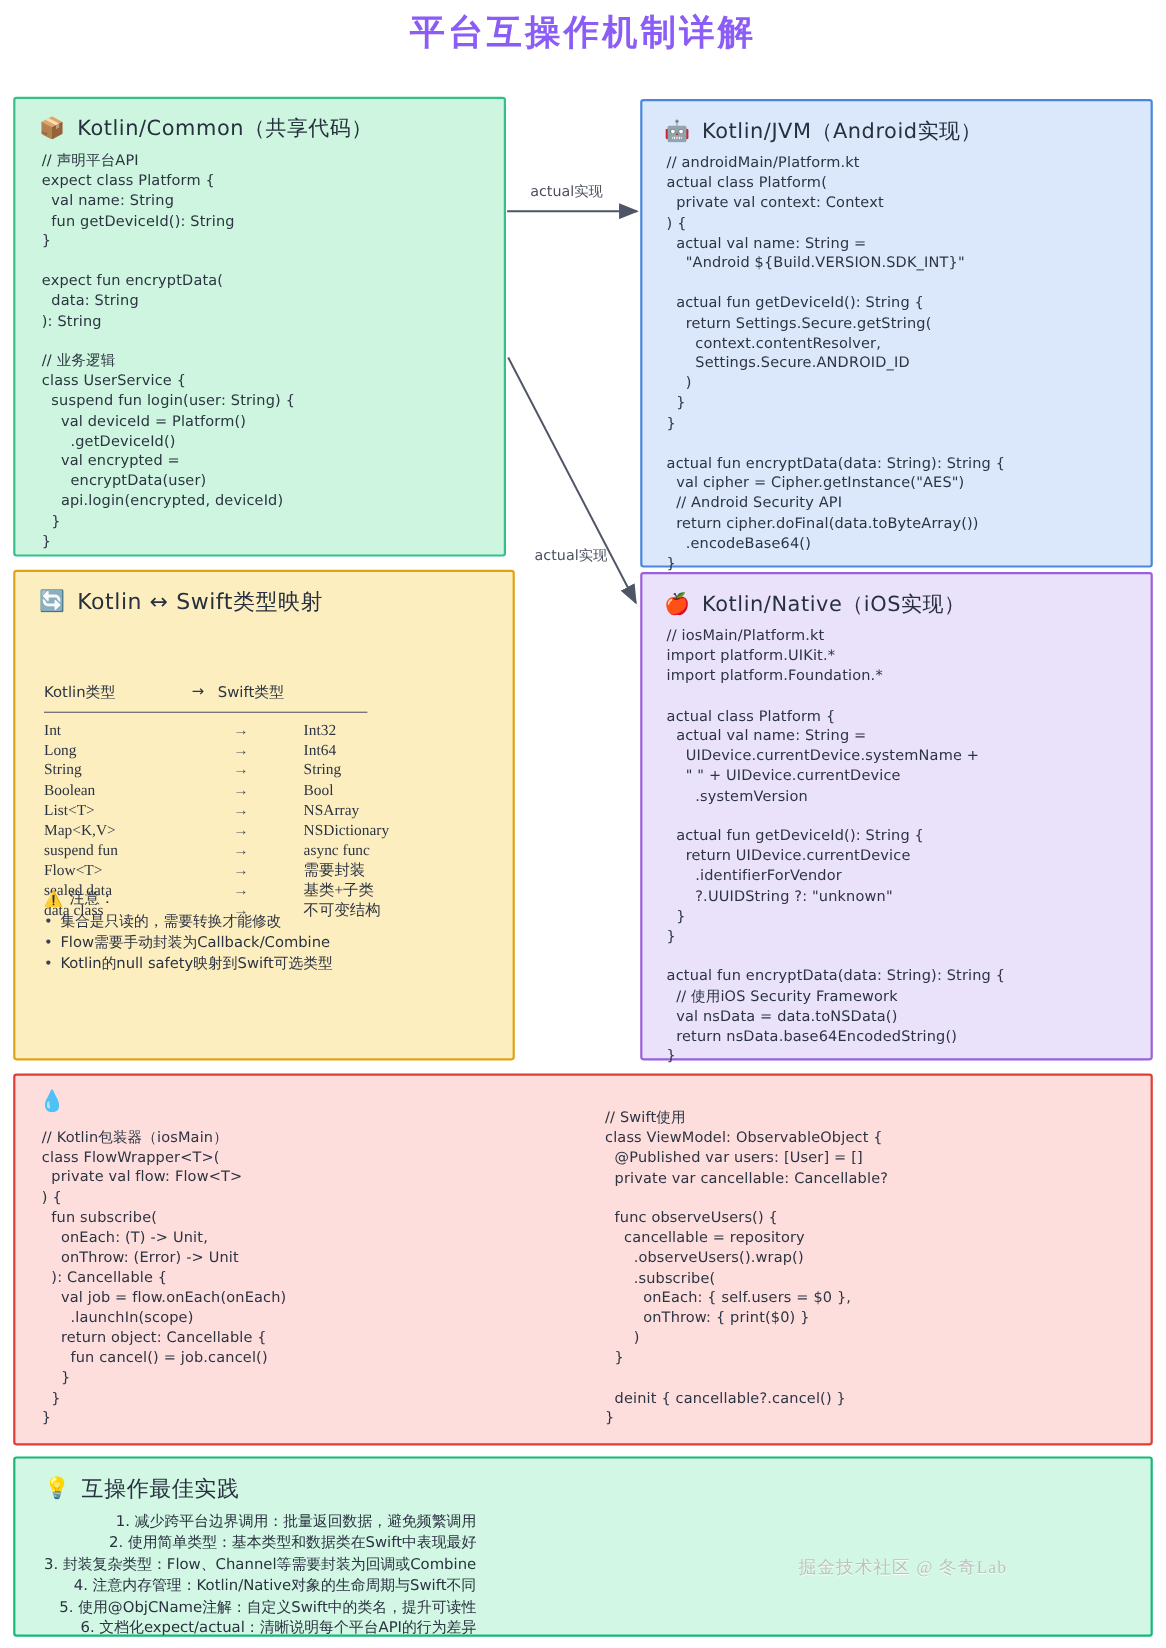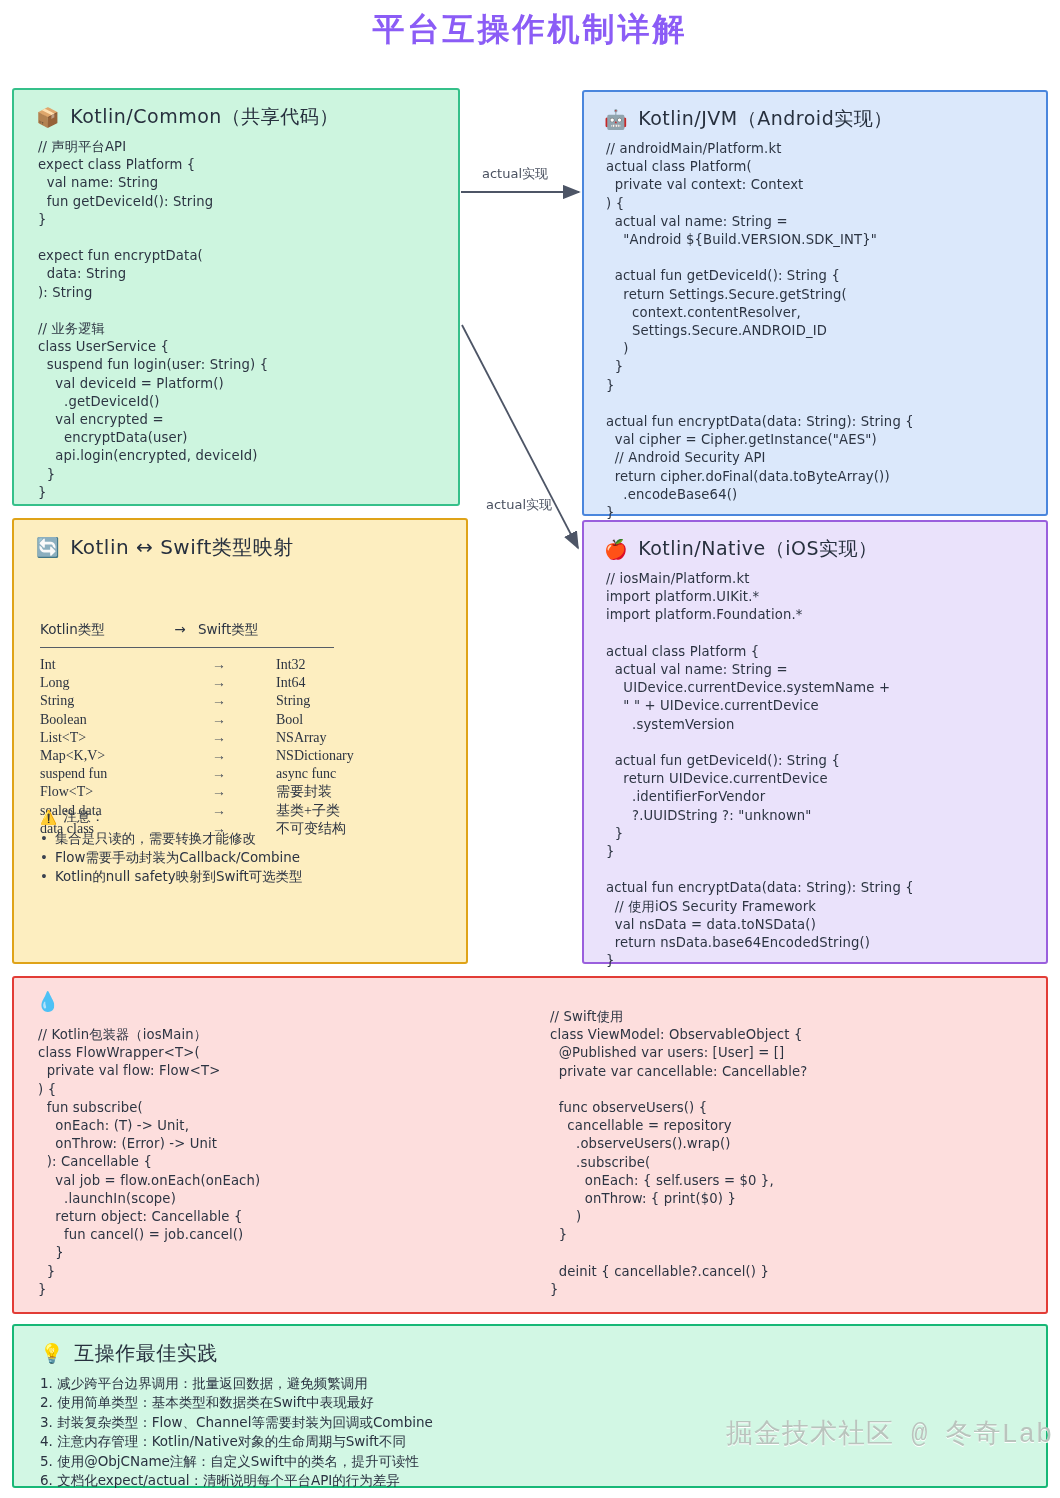--- a/index.html
+++ b/index.html
@@ -99,26 +99,26 @@
       font-family:"DejaVu Sans",sans-serif;}
   .note-item .dot{color:#3b4250;}
 
   
   .flow-left{position:absolute;left:24px;top:48px;}
   .flow-right{position:absolute;left:536px;top:30px;}
 
   
   .bp-list{position:absolute;left:26px;top:48px;}
   .bp-item{font-size:13.5px;line-height:19.4px;
-      font-family:"DejaVu Sans",sans-serif;color:#2a3240;}
+      font-family:"DejaVu Sans",sans-serif;color:#2a3240;text-align:right;}
 
   .watermark{
     position:absolute;left:726px;top:1415px;
-    font-size:27px;color:#b9c4bd;
-    font-family:Liberation Mono, monospace;
+    font-size:16px;color:#b9c4bd;
+    font-family:Liberation Serif, serif;
     letter-spacing:1px;
     text-shadow:0 1px 0 #ffffff;
   }
 
   
   svg.conn{position:absolute;left:0;top:0;width:1060px;height:1498px;
       pointer-events:none;}
   .conn-label{
     position:absolute;
     font-size:13px;color:#4a5160;

